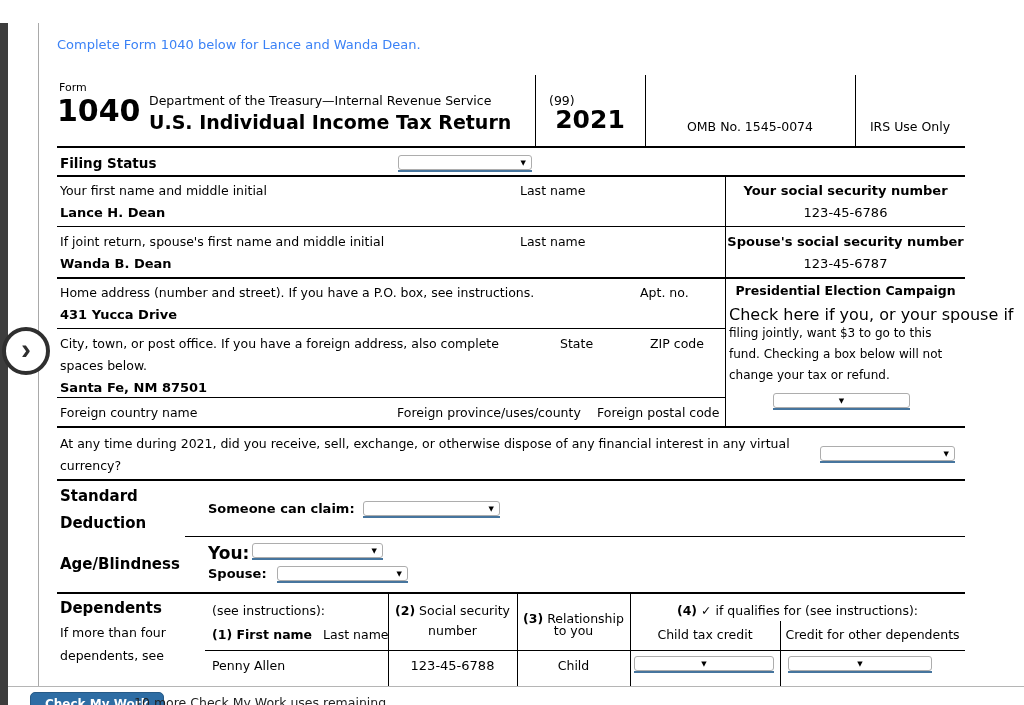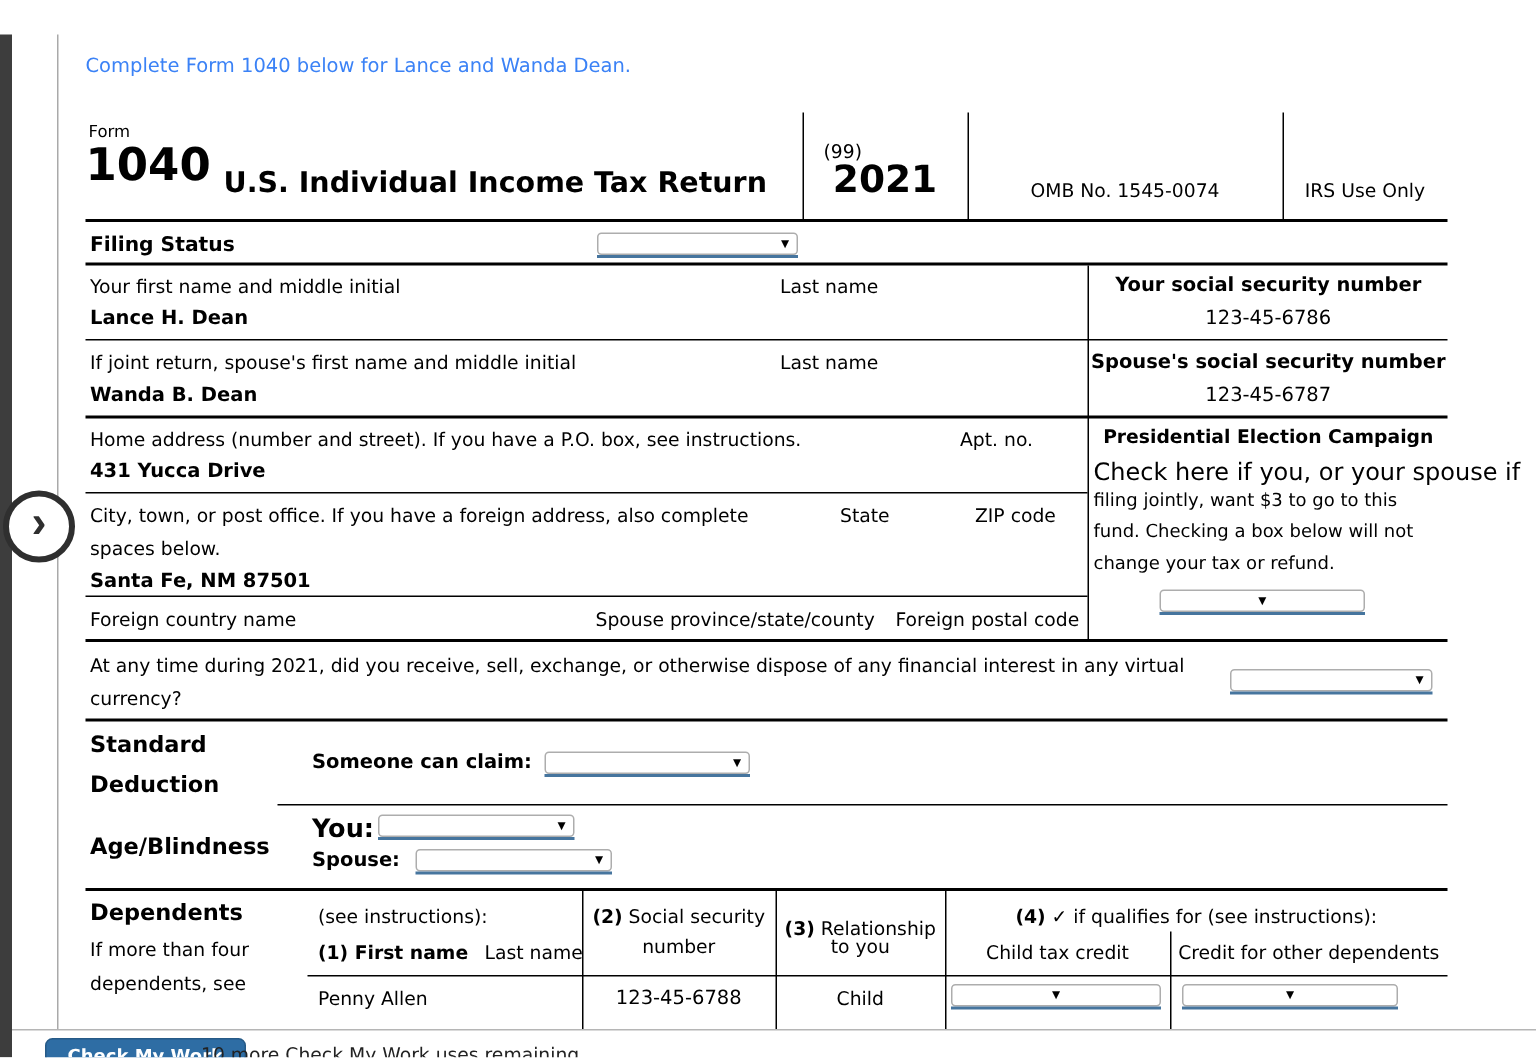--- a/index.html
+++ b/index.html
@@ -58,20 +58,21 @@
     <span>›</span>
   </button>
 
 
   <div class="instruction">Complete Form 1040 below for Lance and Wanda Dean.</div>
 
   <div class="form">
 
     <span class="lab" style="left:2px;top:6px;font-size:11px">Form</span>
     <span class="abs" style="left:0;top:18px;font-size:30px;font-weight:bold">1040</span>
+    <span class="lab" style="left:92px;top:18px">Department of the Treasury—Internal Revenue Service</span>
     <span class="lab" style="left:492px;top:18px">(99)</span>
     <span class="abs" style="left:92px;top:36px;font-size:19px;font-weight:bold;white-space:nowrap">U.S. Individual Income Tax Return</span>
     <div class="vl" style="left:478px;top:0;height:73px"></div>
     <div class="vl" style="left:588px;top:0;height:73px"></div>
     <div class="vl" style="left:798px;top:0;height:73px"></div>
     <div class="abs ctr" style="left:478px;top:30px;width:110px;font-size:25px;font-weight:bold">2021</div>
     <div class="abs ctr" style="left:588px;top:44px;width:210px;font-size:12.5px">OMB No. 1545-0074</div>
     <div class="abs ctr" style="left:798px;top:44px;width:110px;font-size:12.5px">IRS Use Only</div>
     <div class="hl" style="left:0;top:71px;width:908px;height:2px"></div>
 
@@ -101,21 +102,21 @@
     <div class="hl" style="left:0;top:253px;width:668px;height:1px"></div>
 
     <span class="lab" style="left:3px;top:261px">City, town, or post office. If you have a foreign address, also complete</span>
     <span class="lab" style="left:503px;top:261px">State</span>
     <span class="lab" style="left:593px;top:261px">ZIP code</span>
     <span class="lab" style="left:3px;top:283px">spaces below.</span>
     <span class="val" style="left:3px;top:305px">Santa Fe, NM 87501</span>
     <div class="hl" style="left:0;top:322px;width:668px;height:1px"></div>
 
     <span class="lab" style="left:3px;top:330px">Foreign country name</span>
-    <span class="lab" style="left:340px;top:330px">Spouse province/state/county</span>
+    <span class="lab" style="left:340px;top:330px">Foreign province/uses/county</span>
     <span class="lab" style="left:540px;top:330px">Foreign postal code</span>
     <div class="hl" style="left:0;top:351px;width:908px;height:2px"></div>
 
     <div class="vl" style="left:668px;top:102px;height:251px"></div>
     <div class="abs ctr" style="left:669px;top:208px;width:239px;font-size:12.5px;font-weight:bold">Presidential Election Campaign</div>
     <span class="lab" style="left:672px;top:230px;font-size:16px">Check here if you, or your spouse if</span>
     <span class="lab" style="left:672px;top:251px;font-size:12px">filing jointly, want $3 to go to this</span>
     <span class="lab" style="left:672px;top:272px;font-size:12px">fund. Checking a box below will not</span>
     <span class="lab" style="left:672px;top:293px;font-size:12px">change your tax or refund.</span>
     <div class="dd" style="left:716px;top:318px;width:137px">

